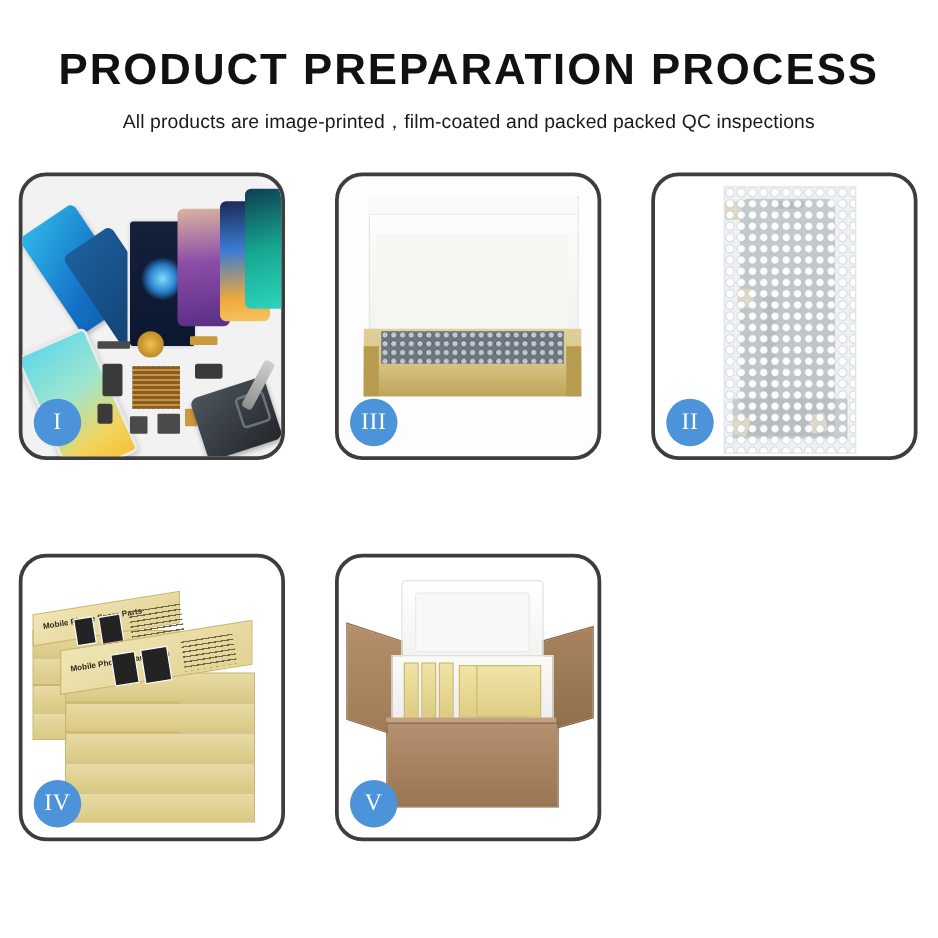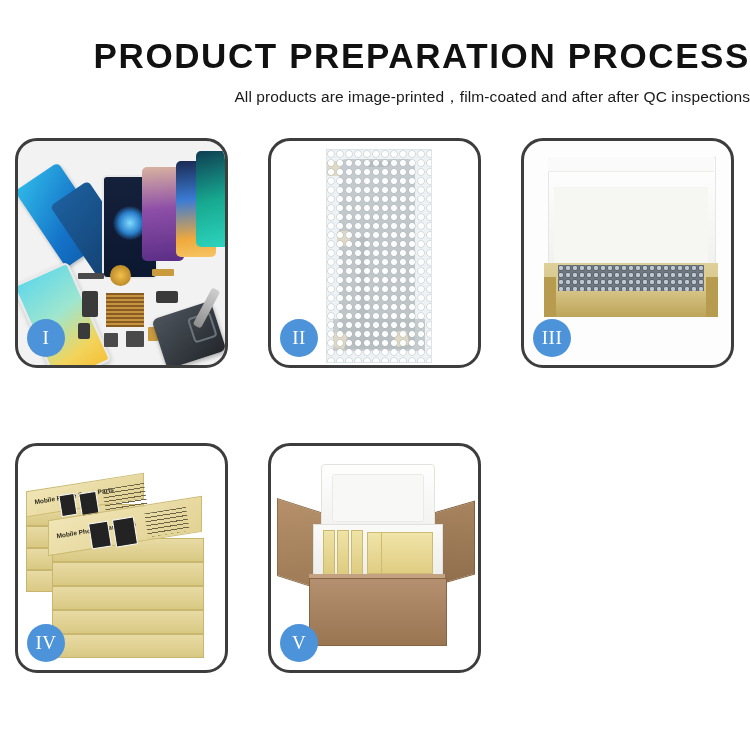--- a/index.html
+++ b/index.html
@@ -6,21 +6,21 @@
   body{
     width:750px;height:750px;
     background:#ffffff;
     font-family:"Liberation Sans", sans-serif;
     overflow:hidden;
     position:relative;
   }
   .header{
     width:750px;
     padding-top:38px;
-    text-align:right;
+    text-align:center;
   }
   .title{
     font-size:35px;
     font-weight:700;
     letter-spacing:1.6px;
     color:#111111;
     line-height:1;
     white-space:nowrap;
   }
   .subtitle{
@@ -192,21 +192,21 @@
         background:#b49madd;background:#b09070;transform:skewX(-30deg) skewY(8deg);}
   .p6 .tape{position:absolute;background:#a9895f;}
   .p6 .tp1{left:46px;top:96px;width:14px;height:20px;}
   .p6 .tp2{left:52px;top:158px;width:14px;height:20px;}
 </style>
 </head>
 <body>
 
 <div class="header">
   <div class="title">PRODUCT PREPARATION PROCESS</div>
-  <div class="subtitle">All products are image-printed，film-coated and after after QC inspections</div>
+  <div class="subtitle">All products are image-printed，film-coated and packed packed QC inspections</div>
 </div>
 
 <div class="grid">
 
   <div class="card p1">
     <div class="scene">
       <div class="ph ph-a"></div>
       <div class="ph ph-b"></div>
       <div class="ph ph-c"></div>
       <div class="ph ph-d"></div>
@@ -222,47 +222,47 @@
       <div class="flex" style="left:60px;top:182px;width:12px;height:16px;"></div>
       <div class="chip" style="left:86px;top:192px;width:14px;height:14px;"></div>
       <div class="chip" style="left:108px;top:190px;width:18px;height:16px;"></div>
       <div class="gold" style="left:130px;top:186px;width:10px;height:14px;"></div>
       <div class="backplate"></div>
       <div class="tool"></div>
     </div>
     <div class="badge">I</div>
   </div>
 
+  <div class="card p3">
+    <div class="scene">
+      <div class="lid"></div>
+      <div class="lidtab"></div>
+      <div class="inner"></div>
+      <div class="tray"></div>
+      <div class="wrap"></div>
+      <div class="trayfront"></div>
+      <div class="lcorner"></div>
+      <div class="rcorner"></div>
+    </div>
+    <div class="badge">III</div>
+  </div>
+
   <div class="card p2">
     <div class="scene">
       <div class="lcd"></div>
       <div class="lcdnotch"></div>
       <div class="base"></div>
       <div class="cable"></div>
       <div class="conn c1"></div>
       <div class="conn c2"></div>
       <div class="conn c3"></div>
       <div class="conn c4"></div>
       <div class="bag"></div>
     </div>
     <div class="badge">II</div>
-  </div>
-
-  <div class="card p3">
-    <div class="scene">
-      <div class="lid"></div>
-      <div class="lidtab"></div>
-      <div class="inner"></div>
-      <div class="tray"></div>
-      <div class="wrap"></div>
-      <div class="trayfront"></div>
-      <div class="lcorner"></div>
-      <div class="rcorner"></div>
-    </div>
-    <div class="badge">III</div>
   </div>
 
   <div class="card p4">
     <div class="scene">
 
       <div class="bx" style="left:8px;top:58px;width:116px;height:20px;"></div>
       <div class="bx" style="left:8px;top:80px;width:116px;height:20px;"></div>
       <div class="bx" style="left:8px;top:102px;width:116px;height:20px;"></div>
       <div class="bx" style="left:8px;top:124px;width:116px;height:20px;"></div>
       <div class="bxtop" style="left:8px;top:36px;width:116px;height:24px;transform:skewY(-9deg);"></div>

